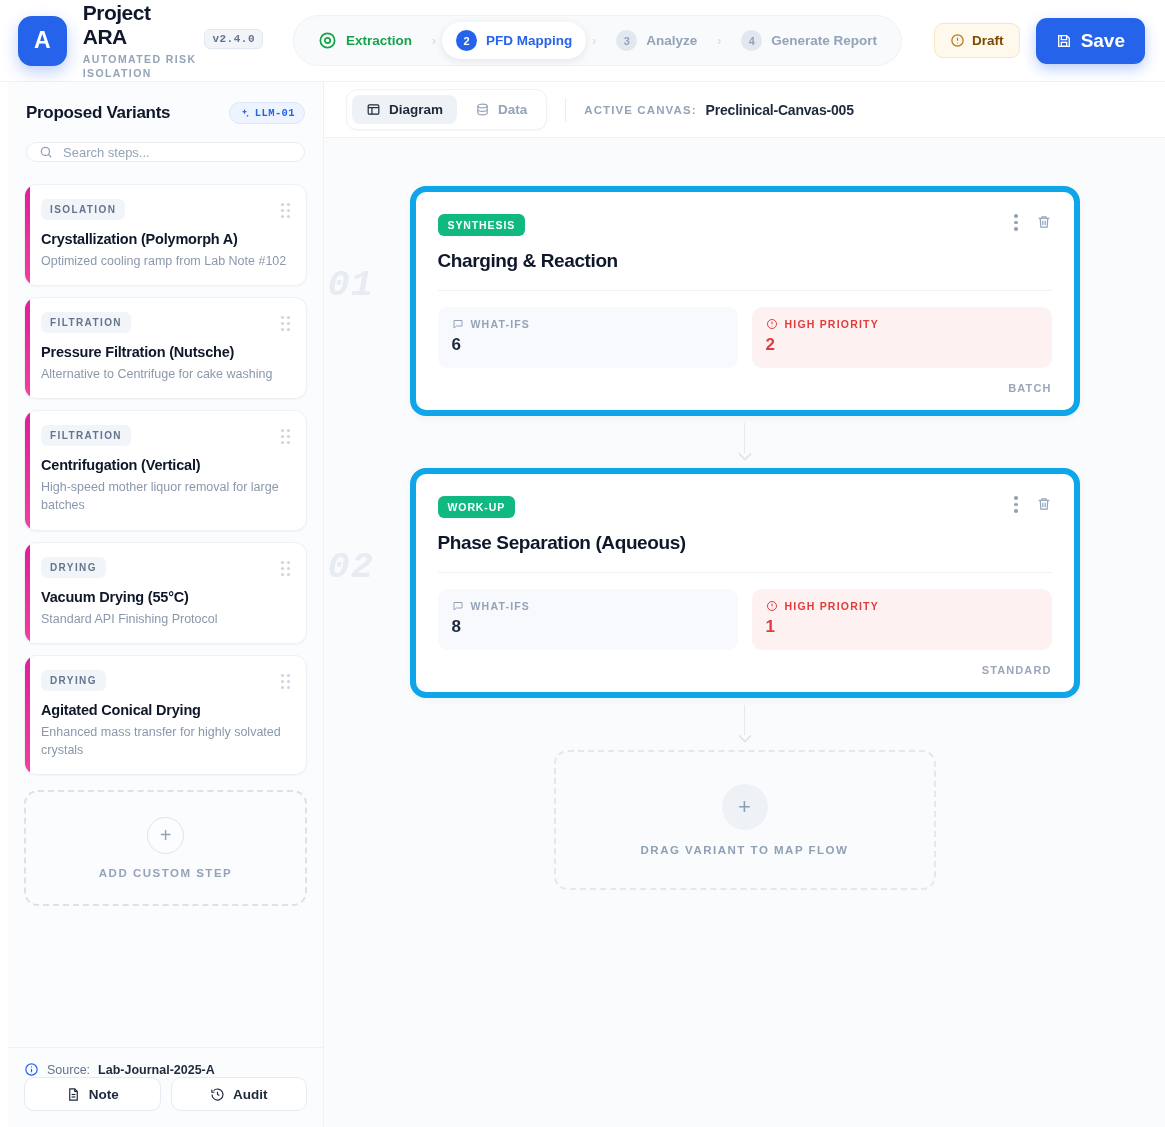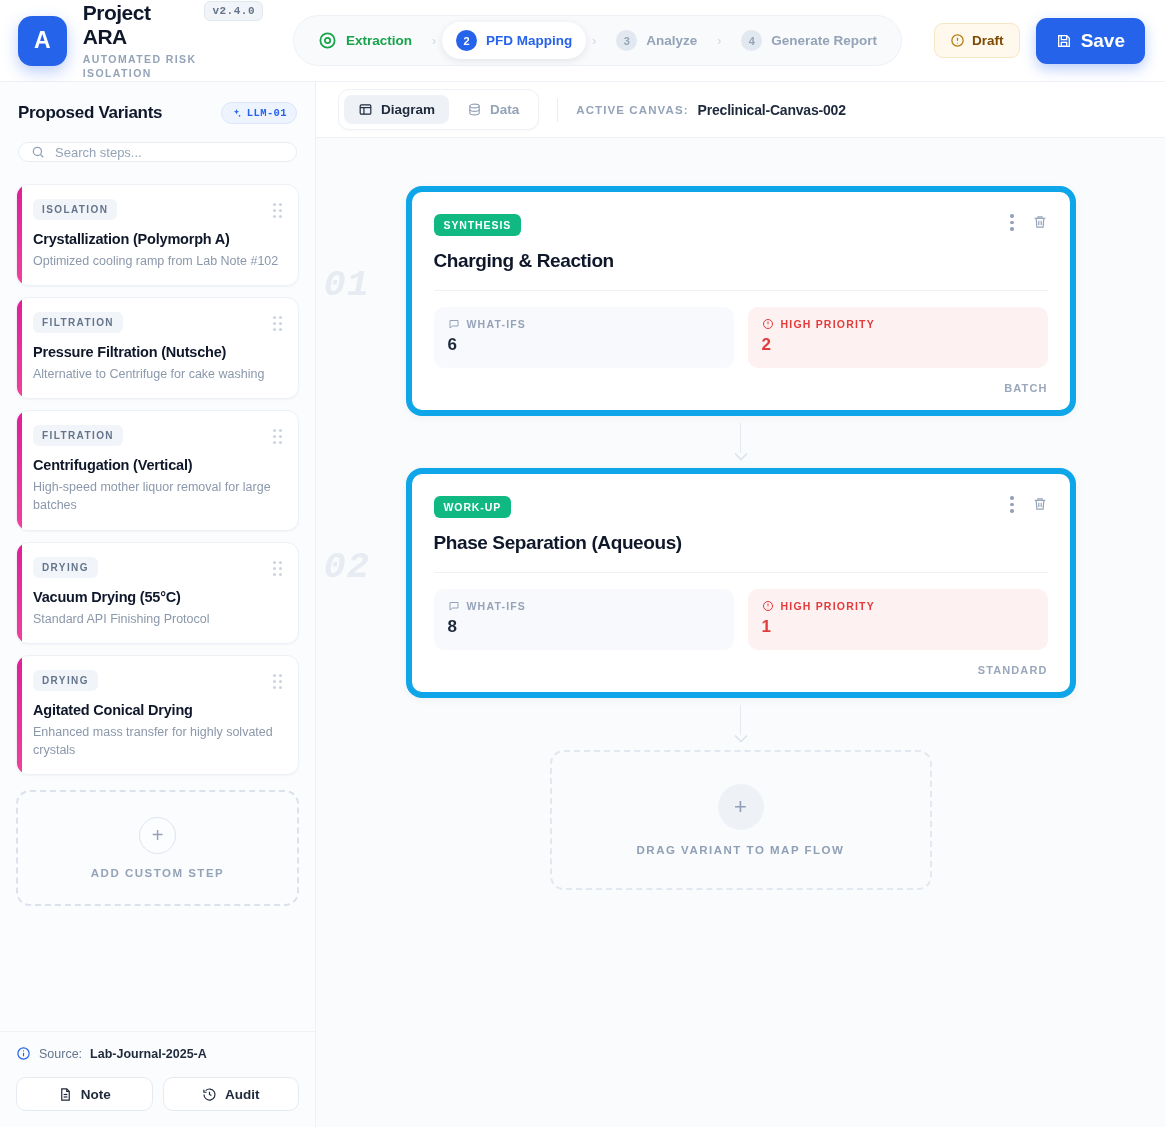--- a/index.html
+++ b/index.html
@@ -23,21 +23,21 @@
   }
   .brand { display: flex; align-items: center; gap: 16px; }
   .logo-tile {
     width: 50px; height: 50px; border-radius: 14px;
     background: #2563eb; color:#fff;
     display:flex; align-items:center; justify-content:center;
     font-size: 23px; font-weight: 700;
     box-shadow: 0 6px 16px rgba(37,99,235,.30);
   }
   .brand-text { display:flex; flex-direction: column; gap: 3px; }
-  .brand-row1 { display:flex; align-items:flex-start; gap: 10px; }
+  .brand-row1 { display:flex; align-items:flex-end; gap: 10px; }
   .brand-title { font-size: 21px; font-weight: 700; letter-spacing:-.5px; color:#0f172a; }
   .version-chip {
     font-family: "Liberation Mono", monospace;
     font-size: 11px; font-weight: 700; color:#64748b;
     background:#f1f5f9; border:1px solid #e2e8f0;
     border-radius: 6px; padding: 3px 7px; letter-spacing: .5px;
   }
   .brand-sub {
     font-size: 10.5px; font-weight: 700; letter-spacing: 1.4px;
     color:#94a3b8; max-width: 170px; line-height: 1.35;
@@ -72,21 +72,21 @@
   }
   .save-btn {
     display:flex; align-items:center; gap:9px;
     background:#2563eb; color:#fff; font-size:19px; font-weight:700;
     border-radius: 11px; padding: 12px 20px; border:none;
     box-shadow: 0 5px 14px rgba(37,99,235,.32);
     font-family: "Liberation Sans", sans-serif; cursor:pointer;
   }
 
   
-  .body { flex: 1; display:flex; min-height: 0; }
+  .body { flex: 1; display:flex; min-height: 0; padding-left: 8px; }
 
   
   .sidebar {
     width: 316px; flex: 0 0 316px;
     background:#fbfcfe;
     border-right: 1px solid #eef1f6;
     display:flex; flex-direction:column;
   }
   .sb-head { padding: 20px 18px 0 18px; }
   .sb-head-row { display:flex; align-items:center; justify-content: space-between; }
@@ -144,21 +144,21 @@
     width:37px;height:37px;border-radius:50%;
     border:1px solid #dde4ed; color:#94a3b8;
     display:flex;align-items:center;justify-content:center;font-size:20px;
     background:#fcfdff;
   }
   .add-label { font-size:11.5px; font-weight:700; letter-spacing:1.5px; color:#94a3b8; }
 
   .sb-foot { border-top:1px solid #eef1f6; padding: 14px 16px 16px 16px; background:#fbfcfe; }
   .source-row { display:flex; align-items:center; gap:8px; font-size:12.5px; color:#64748b; }
   .source-row b { color:#1e293b; font-weight:700; }
-  .foot-btns { display:flex; gap:10px; margin-top: 16px; }
+  .foot-btns { display:flex; gap:10px; margin-top: 0; }
   .foot-btn {
     flex:1; display:flex;align-items:center;justify-content:center;gap:8px;
     background:#fff; border:1px solid #e6ebf2; border-radius:10px;
     height:34px; font-size:13.5px; font-weight:700; color:#1e293b; cursor:pointer;
     font-family:"Liberation Sans", sans-serif;
   }
 
   
   .canvas-col { flex:1; display:flex; flex-direction:column; min-width:0; background:#ffffff; }
   .canvas-bar {
@@ -486,21 +486,21 @@
                   <path d="M4.5 6.5v11c0 1.7 3.4 3 7.5 3s7.5-1.3 7.5-3v-11"></path>
                   <path d="M4.5 12c0 1.7 3.4 3 7.5 3s7.5-1.3 7.5-3"></path>
               </svg>
             </span>
             <span>Data</span>
           </div>
         </div>
         <div class="divider-v"></div>
         <div class="canvas-meta">
           <span class="lbl">ACTIVE CANVAS:</span>
-          <span class="val">Preclinical-Canvas-002</span>
+          <span class="val">Preclinical-Canvas-005</span>
         </div>
       </div>
 
       <div class="canvas">
         <div class="flow">
 
           <div class="node-wrap">
             <div class="node-num">01</div>
             <div class="node">
               <div class="node-top">

